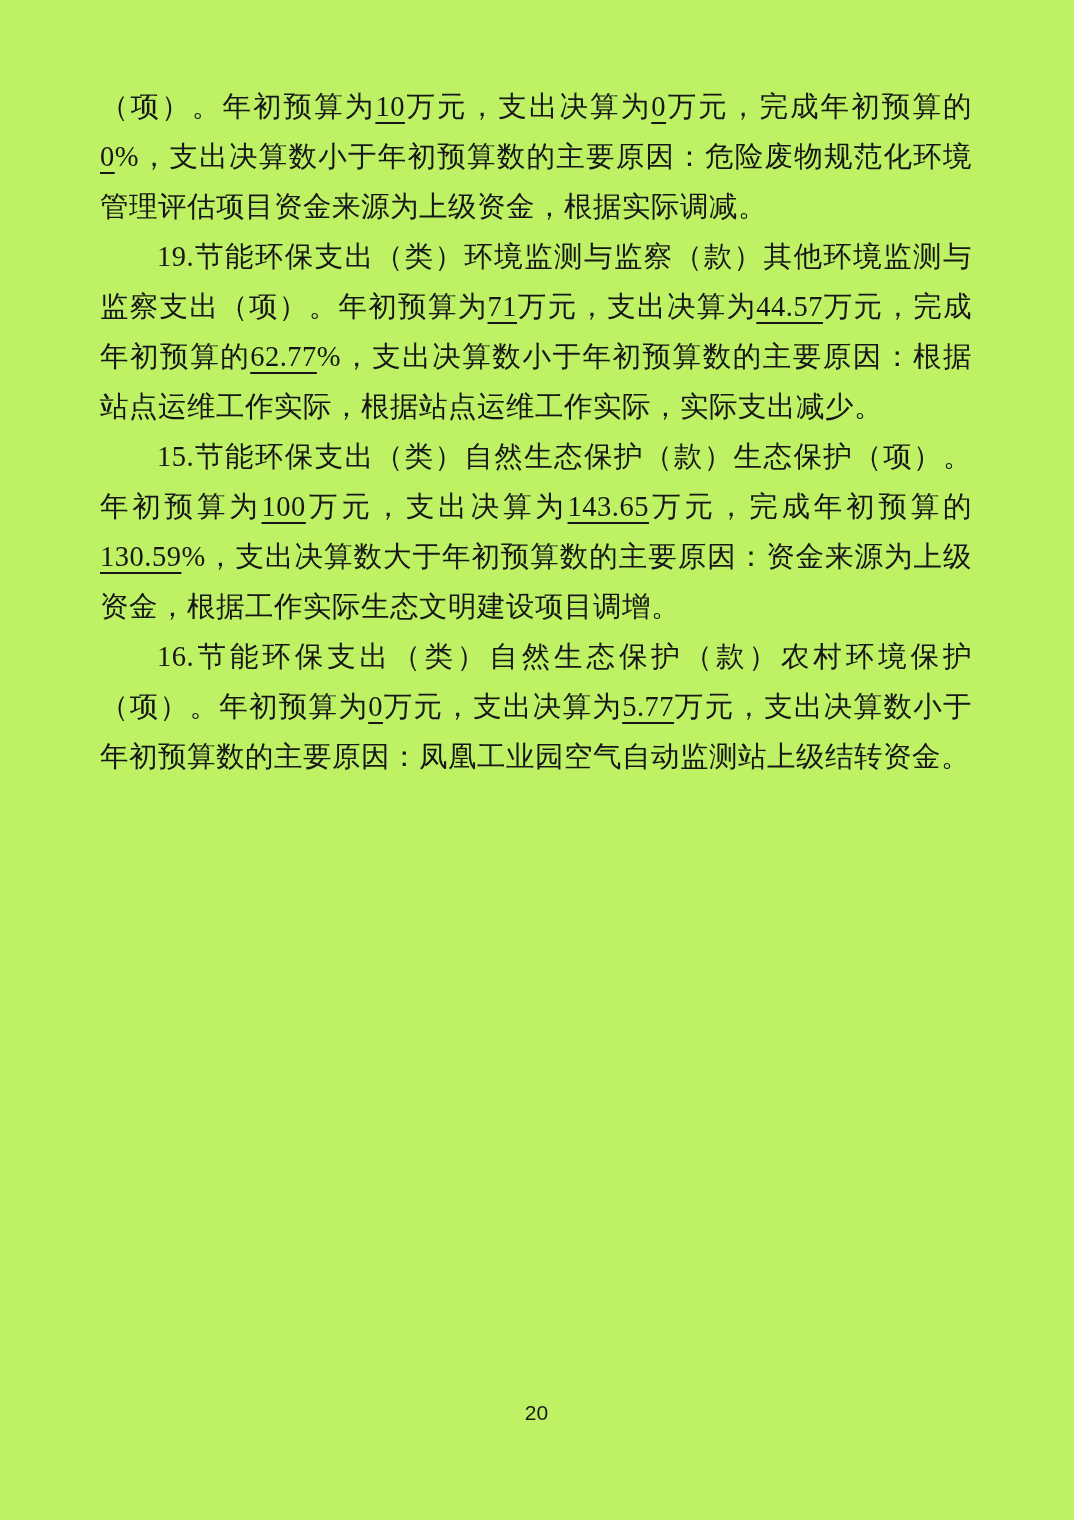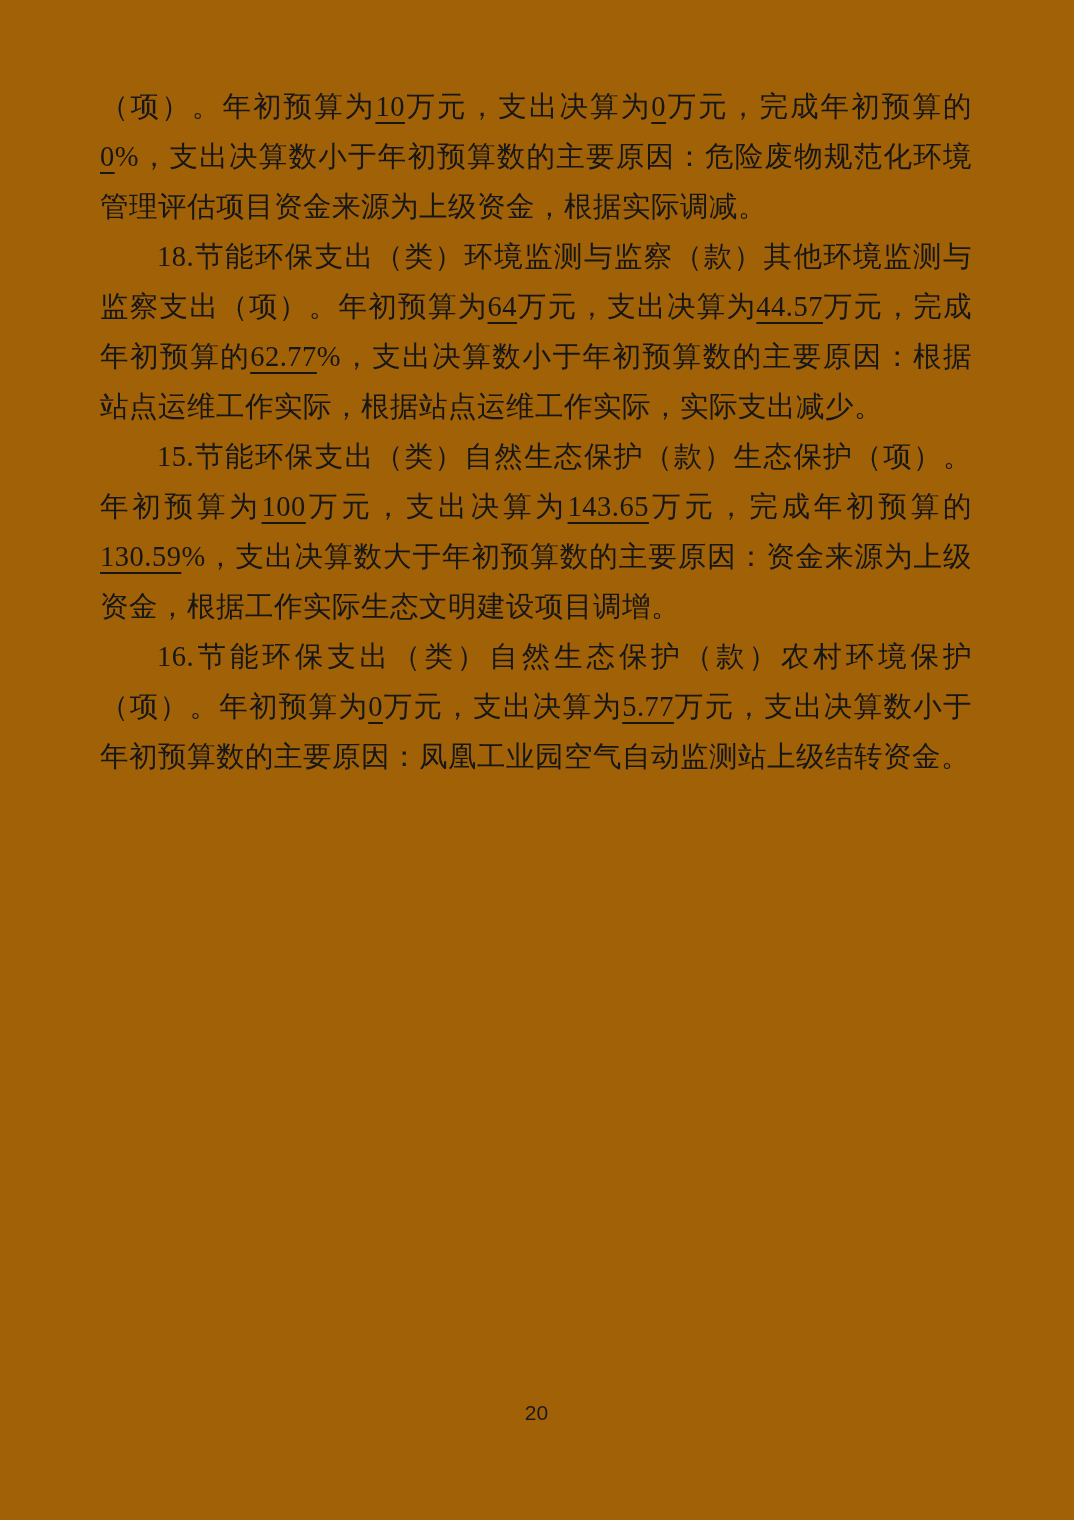--- a/index.html
+++ b/index.html
@@ -9,21 +9,21 @@
   body {
     width: 1074px;
     height: 1520px;
     background: #f2f2f2;
     font-family: "Liberation Serif", "DejaVu Serif", serif;
   }
   .page {
     position: relative;
     width: 1074px;
     height: 1520px;
-    background: #a16207;
+    background: #bef264;
     color: #161616;
     overflow: hidden;
   }
   .doc-content {
     position: absolute;
     left: 100px;
     top: 82px;
     width: 872px;
     font-size: 28.5px;
     line-height: 50px;
@@ -56,20 +56,20 @@
     color: #1a1a1a;
     font-family: "Liberation Sans", sans-serif;
   }
 </style>
 </head>
 <body>
 
 <div class="page">
   <div class="doc-content" id="doc-content">
       <p class="para"><span>（项）。年初预算为</span><span class="u">10</span><span>万元，支出决算为</span><span class="u">0</span><span>万元，完成年初预算的</span><span class="u">0</span><span>%，支出决算数小于年初预算数的主要原因：危险废物规范化环境管理评估项目资金来源为上级资金，根据实际调减。</span></p>
-      <p class="para indent"><span>18.节能环保支出（类）环境监测与监察（款）其他环境监测与监察支出（项）。年初预算为</span><span class="u">64</span><span>万元，支出决算为</span><span class="u">44.57</span><span>万元，完成年初预算的</span><span class="u">62.77</span><span>%，支出决算数小于年初预算数的主要原因：根据站点运维工作实际，根据站点运维工作实际，实际支出减少。</span></p>
+      <p class="para indent"><span>19.节能环保支出（类）环境监测与监察（款）其他环境监测与监察支出（项）。年初预算为</span><span class="u">71</span><span>万元，支出决算为</span><span class="u">44.57</span><span>万元，完成年初预算的</span><span class="u">62.77</span><span>%，支出决算数小于年初预算数的主要原因：根据站点运维工作实际，根据站点运维工作实际，实际支出减少。</span></p>
       <p class="para indent"><span>15.节能环保支出（类）自然生态保护（款）生态保护（项）。年初预算为</span><span class="u">100</span><span>万元，支出决算为</span><span class="u">143.65</span><span>万元，完成年初预算的</span><span class="u">130.59</span><span>%，支出决算数大于年初预算数的主要原因：资金来源为上级资金，根据工作实际生态文明建设项目调增。</span></p>
       <p class="para indent"><span>16.节能环保支出（类）自然生态保护（款）农村环境保护（项）。年初预算为</span><span class="u">0</span><span>万元，支出决算为</span><span class="u">5.77</span><span>万元，支出决算数小于年初预算数的主要原因：凤凰工业园空气自动监测站上级结转资金。</span></p>
     </div>
   <div class="footer">
     <span class="pagenum">20</span>
   </div>
 </div>
 
 </body></html>

